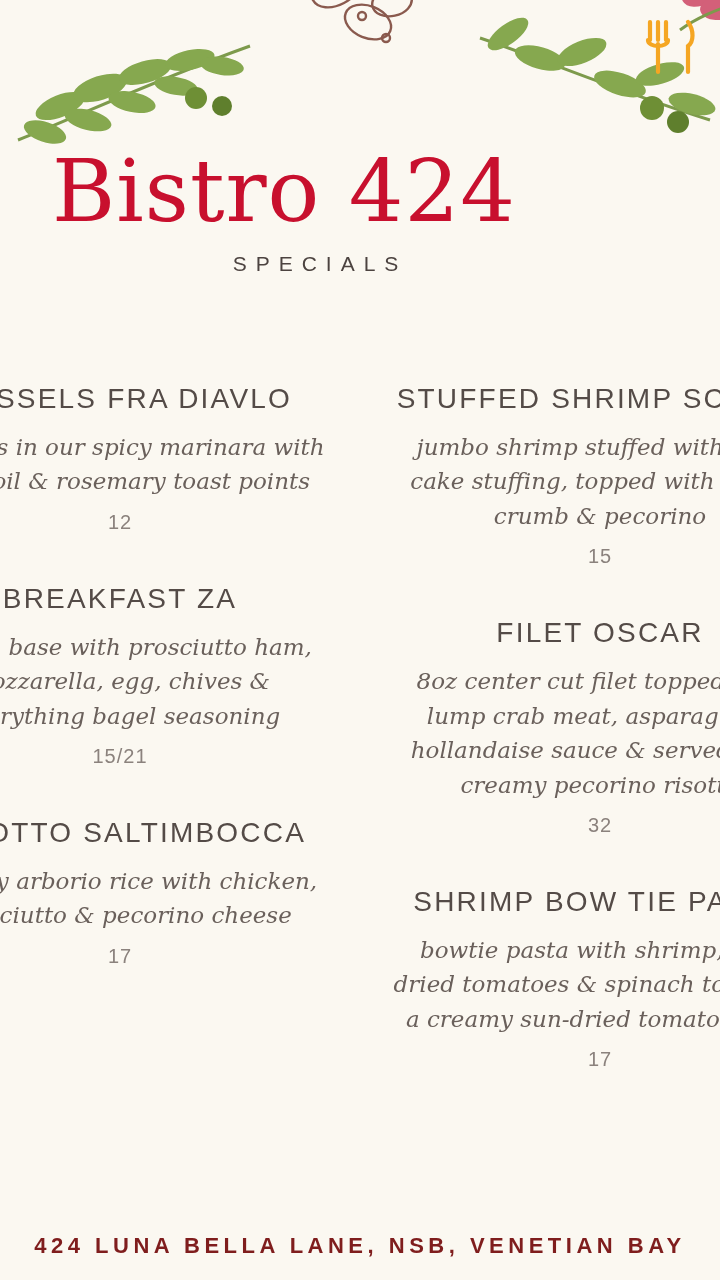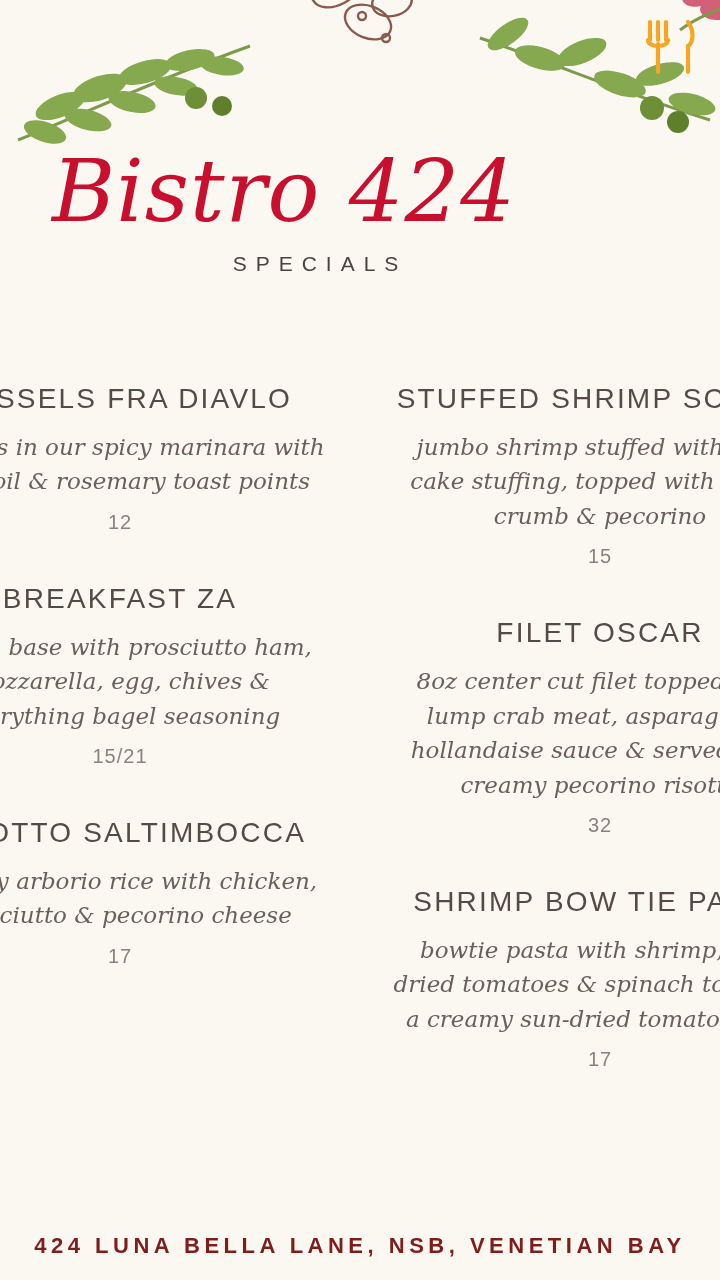--- a/index.html
+++ b/index.html
@@ -65,21 +65,20 @@
   }
 
   
   #restaurant-name {
     position: absolute;
     top: 148px;
     left: 0;
     width: 568px;
     text-align: center;
     font-family: "DejaVu Serif", serif;
-    font-style: italic;
     font-size: 86px;
     line-height: 1;
     color: #c8102e;
     letter-spacing: 1px;
     z-index: 4;
   }
   #specials-label {
     position: absolute;
     top: 252px;
     left: 0;

